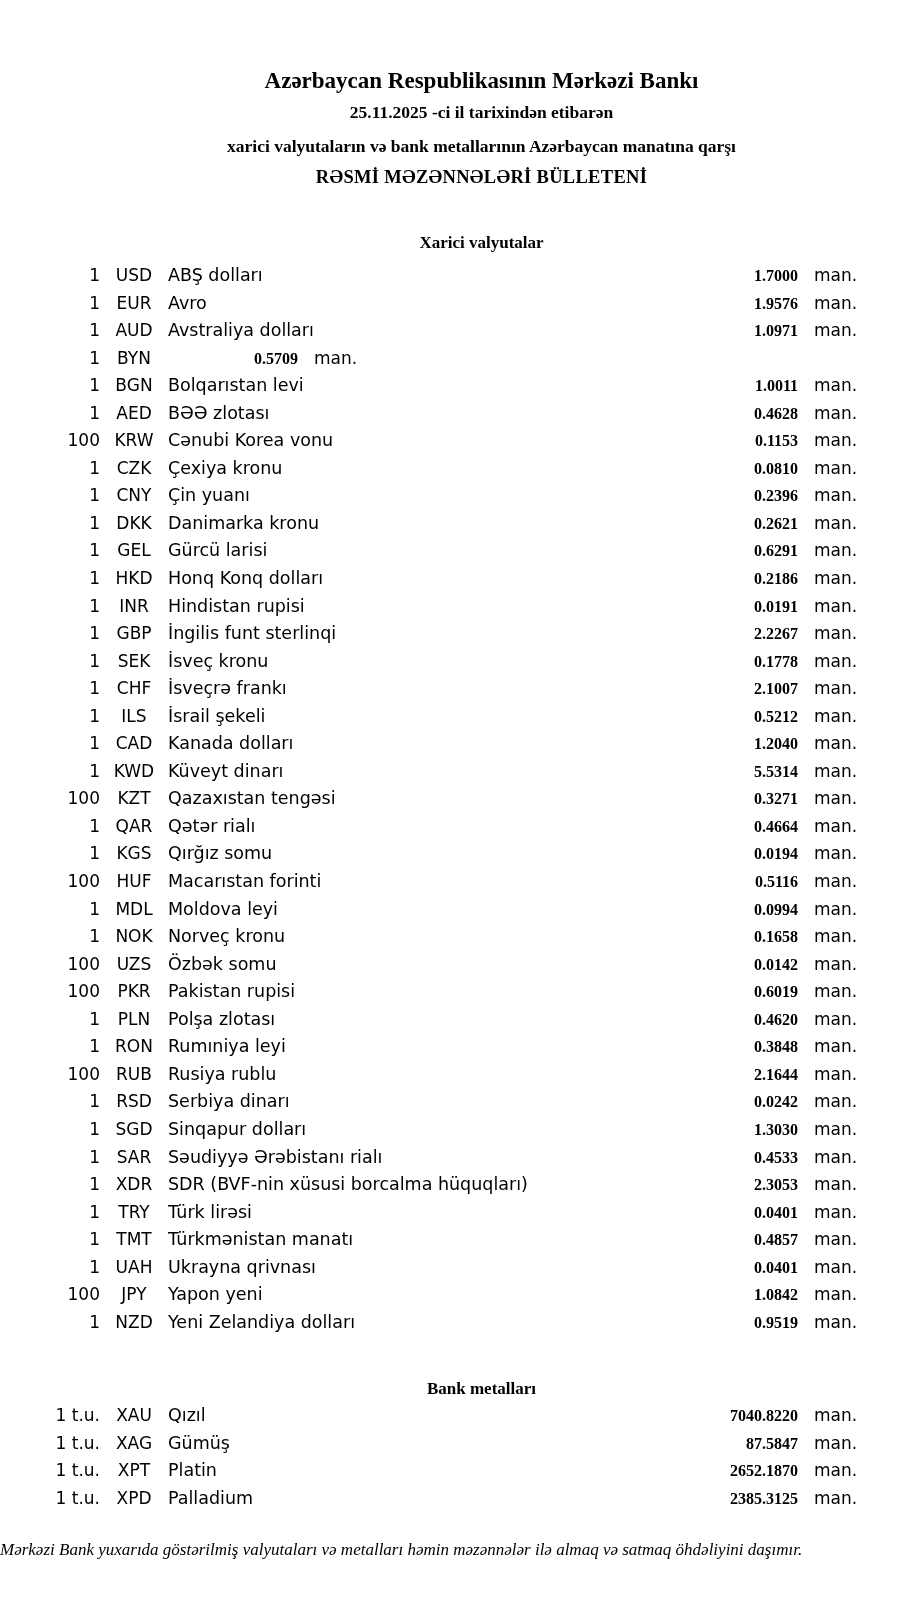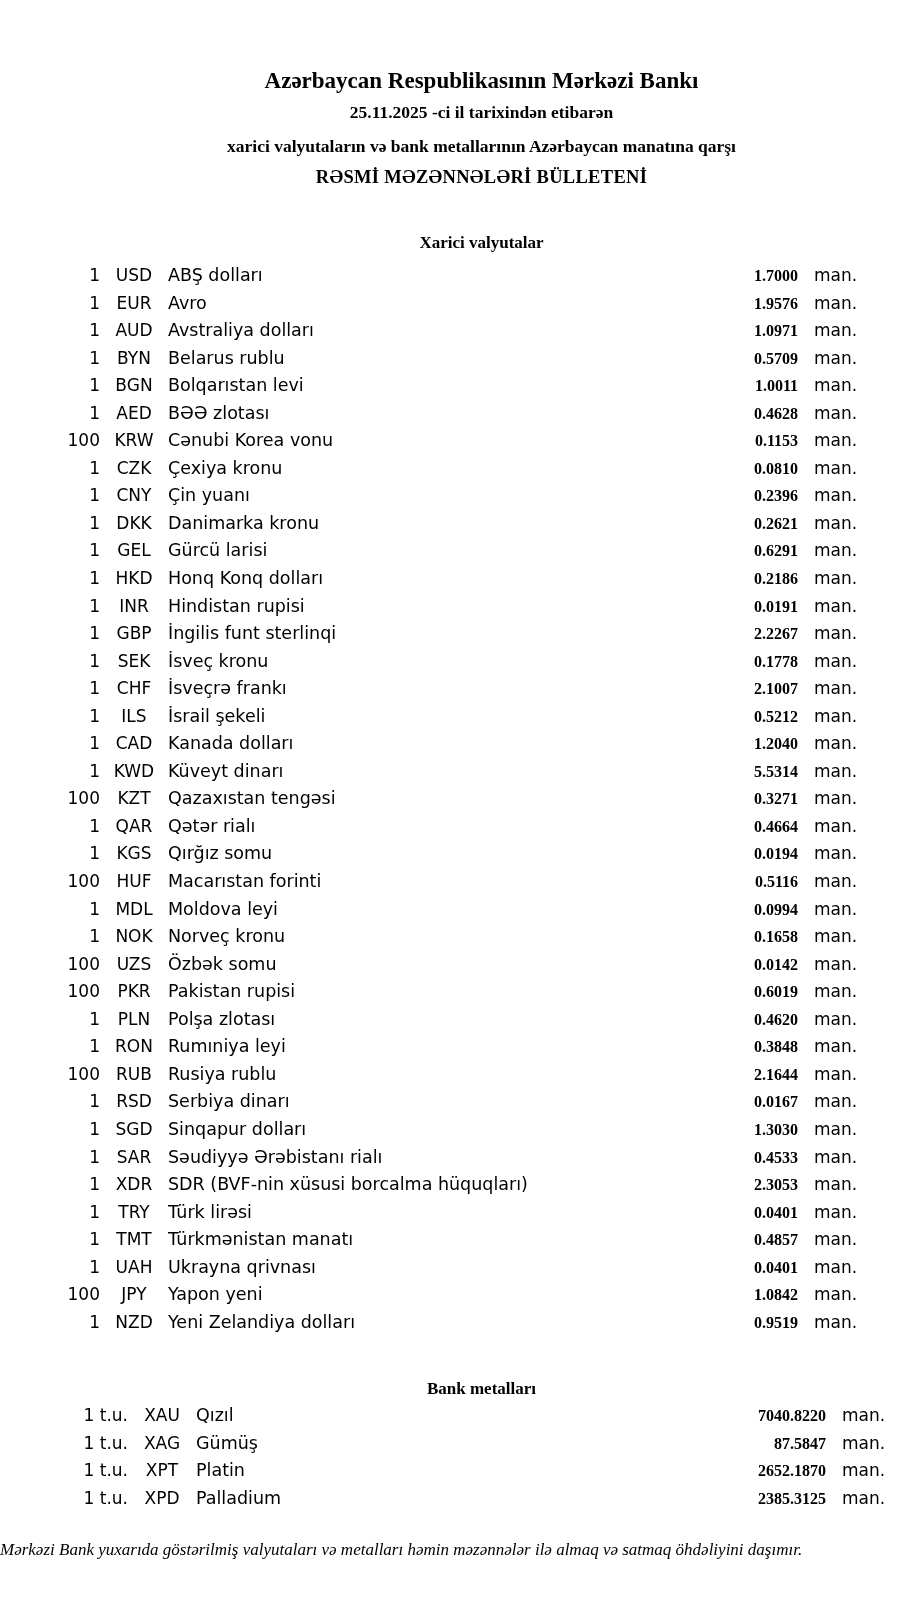--- a/index.html
+++ b/index.html
@@ -19,21 +19,21 @@
   }
   #bank-title     { top: 68px;  font-size: 23px; }
   #date-line      { top: 102px; font-size: 17.5px; }
   #subject-line   { top: 136px; font-size: 17.5px; }
   #bulletin-title { top: 167px; font-size: 18.5px; letter-spacing: 0.3px; }
   #currency-title { top: 233px; font-size: 17px; }
   #metal-title    { top: 1379px; font-size: 17px; }
 
   .rates { position: absolute; left: 0; width: 860px; }
   #currency-rows { top: 262px; }
-  #metal-rows    { top: 1402px; padding-left: 28px; }
+  #metal-rows    { top: 1402px; }
 
   .row { display: flex; height: 27.55px; line-height: 27.55px; }
   .amount { width: 100px; text-align: right;  font-size: 17px; }
   .code   { width: 68px;  text-align: center; font-size: 17px; }
   .name   { flex: 1; text-align: left; font-size: 17.5px; overflow: hidden; white-space: nowrap; }
   .rate   {
     width: 130px; text-align: right;
     font-family: "Liberation Serif", serif;
     font-weight: bold;
     font-size: 16px;
@@ -79,21 +79,20 @@
     <div class="row">
       <span class="amount">1</span>
       <span class="code">AUD</span>
       <span class="name">Avstraliya dolları</span>
       <span class="rate">1.0971</span>
       <span class="man">man.</span>
     </div>
     <div class="row">
       <span class="amount">1</span>
       <span class="code">BYN</span>
-      <span class="name">Belarus rublu</span>
       <span class="rate">0.5709</span>
       <span class="man">man.</span>
     </div>
     <div class="row">
       <span class="amount">1</span>
       <span class="code">BGN</span>
       <span class="name">Bolqarıstan levi</span>
       <span class="rate">1.0011</span>
       <span class="man">man.</span>
     </div>
@@ -269,21 +268,21 @@
       <span class="amount">100</span>
       <span class="code">RUB</span>
       <span class="name">Rusiya rublu</span>
       <span class="rate">2.1644</span>
       <span class="man">man.</span>
     </div>
     <div class="row">
       <span class="amount">1</span>
       <span class="code">RSD</span>
       <span class="name">Serbiya dinarı</span>
-      <span class="rate">0.0167</span>
+      <span class="rate">0.0242</span>
       <span class="man">man.</span>
     </div>
     <div class="row">
       <span class="amount">1</span>
       <span class="code">SGD</span>
       <span class="name">Sinqapur dolları</span>
       <span class="rate">1.3030</span>
       <span class="man">man.</span>
     </div>
     <div class="row">

